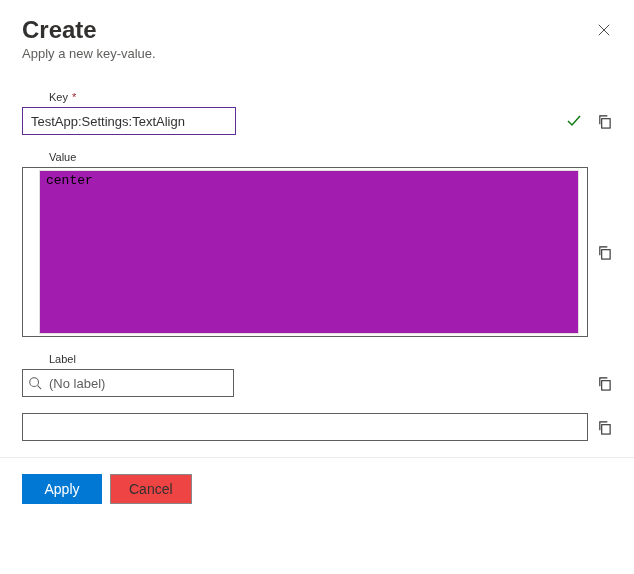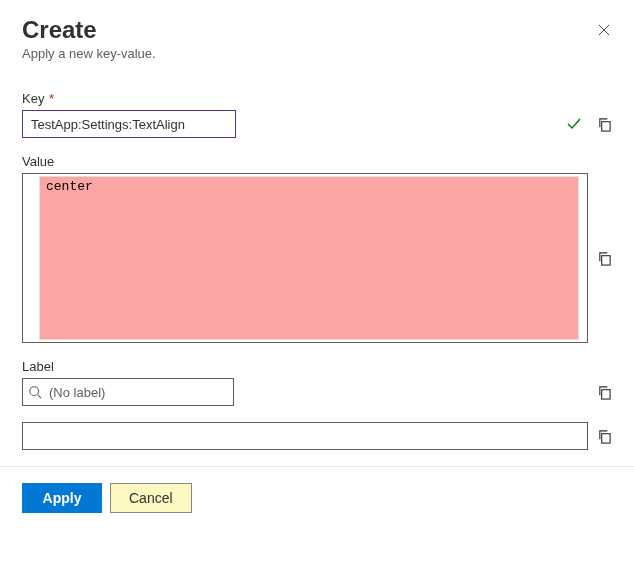--- a/index.html
+++ b/index.html
@@ -40,24 +40,25 @@
       align-items: center;
       justify-content: center;
       color: #323130;
     }
     .close-btn svg { width: 14px; height: 14px; }
 
     .field {
       margin-bottom: 16px;
     }
     .field-label {
-      font-size: 13px;
+      font-size: 11px;
       color: #323130;
       margin-bottom: 4px;
       display: block;
+      margin-left: 27px;
     }
     .required {
       color: #a4262c;
       margin-left: 1px;
     }
     .input-row {
       display: flex;
       align-items: center;
       gap: 8px;
     }
@@ -119,21 +120,21 @@
       right: 8px;
       top: 2px;
       bottom: 2px;
       border: 1px solid #e1dfdd;
       padding: 2px 6px;
       font-family: 'Consolas', 'Courier New', monospace;
       font-size: 13px;
       resize: none;
       outline: none;
       overflow-y: auto;
-      background: #fca5a5;
+      background: #a21caf;
     }
     .value-inner::-webkit-scrollbar { width: 8px; }
     .value-inner::-webkit-scrollbar-track { background: #f3f2f1; }
     .value-inner::-webkit-scrollbar-thumb { background: #605e5c; }
 
     .label-input-wrapper {
       position: relative;
       flex: 1;
     }
     .search-icon {
@@ -160,28 +161,28 @@
       gap: 8px;
     }
     .btn {
       min-width: 80px;
       height: 30px;
       padding: 0 18px;
       font-size: 14px;
       font-family: inherit;
       cursor: pointer;
       border: 1px solid #8a8886;
-      background: #fef9c3;
+      background: #ef4444;
       color: #323130;
     }
     .btn-primary {
       background: #0078d4;
       border-color: #0078d4;
       color: #fff;
-      font-weight: 700;
+      font-weight: 400;
     }
   </style>
 </head>
 <body>
 
 <div class="panel">
   <div class="header">
     <div class="header-text">
       <h1>Create</h1>
       <p>Apply a new key-value.</p>

